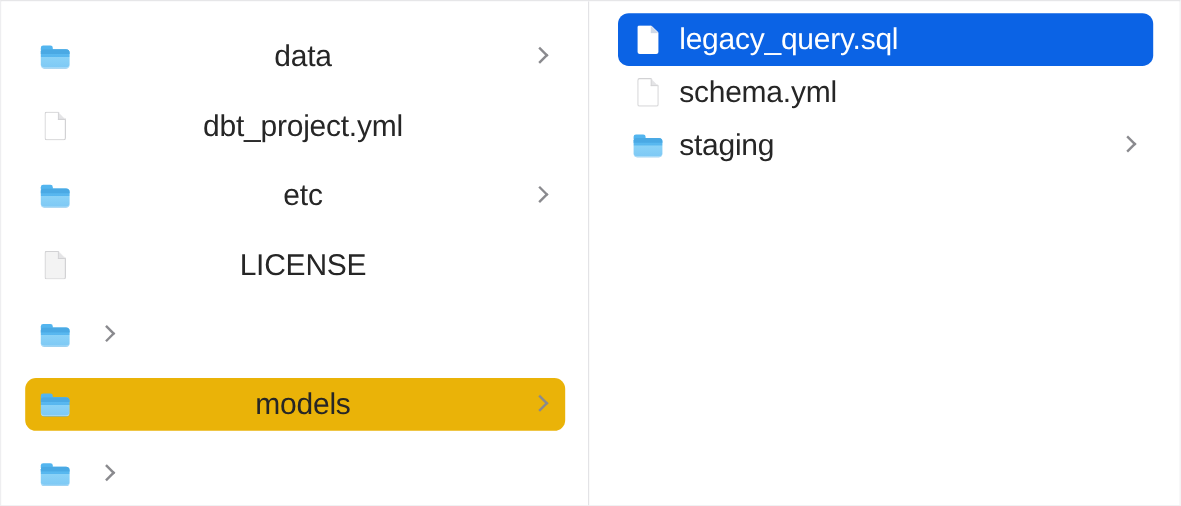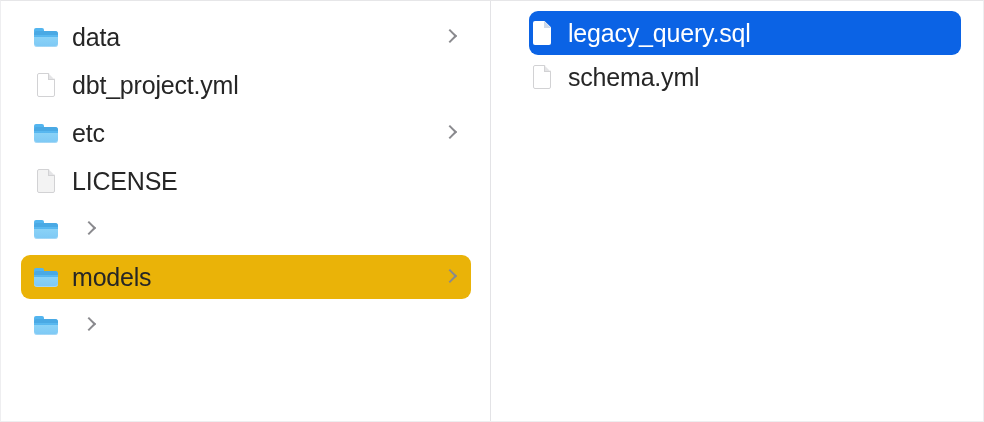--- a/index.html
+++ b/index.html
@@ -52,27 +52,29 @@
   .row {
     position: relative;
     display: flex;
     align-items: center;
     height: 44px;
     box-sizing: border-box;
     border-radius: 9px;
   }
 
   .column-left .row {
-    margin: 4px 19px 0 20px;
+    margin: 14px 19px 0 20px;
     padding-left: 12px;
     padding-right: 14px;
+    text-align: center;
   }
 
   .column-right .row {
-    margin: 0 24px 0 37px;
+    margin: 0 24px 0 23px;
+    padding-left: 12px;
     padding-right: 14px;
   }
 
   .row.selected-gray {
     background: #eab308;
   }
 
   .row.selected-blue {
     background: #0b63e5;
   }
@@ -301,15 +303,26 @@
         <div class="row">
           <span class="icon-slot">
             <span class="ic-doc">
               <span class="page"></span>
               <span class="fold"></span>
             </span>
           </span>
           <span class="label">schema.yml</span>
           <span class="chevron hidden"></span>
         </div>
+        <div class="row">
+          <span class="icon-slot">
+            <span class="ic-folder">
+              <span class="tab"></span>
+              <span class="body"></span>
+              <span class="lip"></span>
+            </span>
+          </span>
+          <span class="label">staging</span>
+          <span class="chevron"></span>
+        </div>
       </div>
   </div>
 </div>
 
 </body></html>

